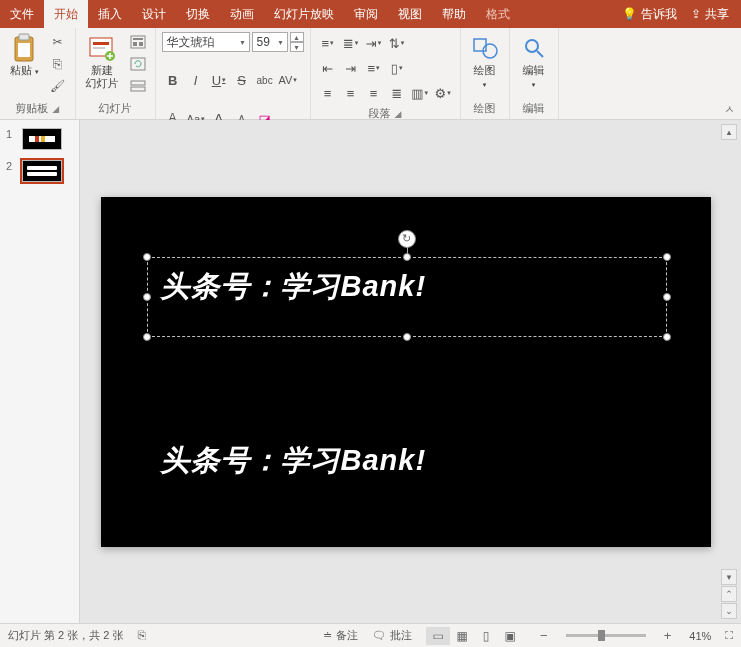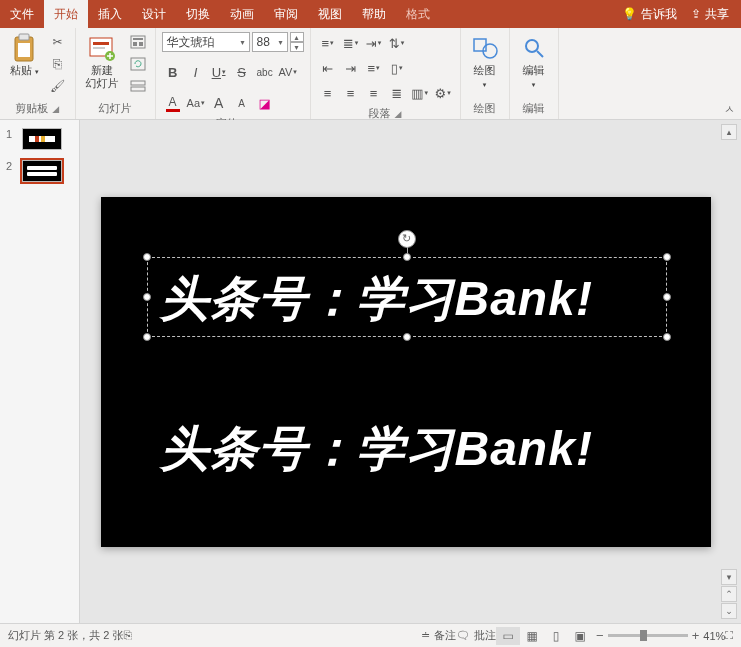--- a/index.html
+++ b/index.html
@@ -53,53 +53,54 @@
 .thumb .tbar { position: absolute; left: 6px; top: 7px; width: 26px; height: 6px; background: #fff; }
 .thumb .tbar::before, .thumb .tbar::after { content:""; position:absolute; top:0; width:4px; height:6px; }
 .thumb .tbar::before{left:6px;background:#c43e1c;} .thumb .tbar::after{left:12px;background:#e8b030;}
 
 .canvas-area { flex: 1; display: flex; align-items: center; justify-content: center; position: relative; }
 .scroll-up { position: absolute; right: 4px; top: 4px; width: 16px; height: 16px; background: #f0f0f0; border: 1px solid #ccc; display: flex; align-items: center; justify-content: center; font-size: 9px; color: #666; cursor: pointer; }
 .scroll-group { position: absolute; right: 4px; bottom: 4px; display: flex; flex-direction: column; gap: 1px; }
 .scroll-group div { width: 16px; height: 16px; background: #f0f0f0; border: 1px solid #ccc; display: flex; align-items: center; justify-content: center; font-size: 9px; color: #666; cursor: pointer; }
 
 .slide { width: 610px; height: 350px; background: #000; box-shadow: 0 2px 8px rgba(0,0,0,0.3); position: relative; margin-left: -10px; }
-.textblock { position: absolute; color: #fff; font-weight: 900; font-size: 48px; letter-spacing: 1px; white-space: nowrap; font-style: italic; }
+.textblock { position: absolute; color: #fff; font-weight: 900; font-size: 29px; letter-spacing: 1px; white-space: nowrap; font-style: italic; }
 .tb1 { top: 70px; left: 60px; }
 .tb2 { bottom: 66px; left: 60px; }
 .selection { position: absolute; border: 1px dashed #bfbfbf; top: 60px; left: 46px; width: 520px; height: 80px; }
 .handle { position: absolute; width: 8px; height: 8px; background: #fff; border: 1px solid #888; border-radius: 50%; }
 .handle.tl{top:-5px;left:-5px;} .handle.tm{top:-5px;left:50%;margin-left:-4px;} .handle.tr{top:-5px;right:-5px;}
 .handle.ml{top:50%;left:-5px;margin-top:-4px;} .handle.mr{top:50%;right:-5px;margin-top:-4px;}
 .handle.bl{bottom:-5px;left:-5px;} .handle.bm{bottom:-5px;left:50%;margin-left:-4px;} .handle.br{bottom:-5px;right:-5px;}
 .rotate { position: absolute; top: -28px; left: 50%; margin-left: -9px; width: 18px; height: 18px; border-radius: 50%; background: #fff; border: 1px solid #888; display: flex; align-items: center; justify-content: center; font-size: 11px; color: #666; cursor: pointer; }
 .rotate::after { content:""; position:absolute; bottom:-10px; left:50%; width:1px; height:10px; background:#aaa; }
 
 
-.statusbar { height: 24px; background: #f3f2f1; border-top: 1px solid #d4d4d4; display: flex; align-items: center; font-size: 11px; color: #555; padding: 0 8px; }
+.statusbar { height: 24px; background: #f3f2f1; border-top: 1px solid #d4d4d4; display: flex; align-items: center; font-size: 11px; color: #555; padding: 0 8px; gap: 14px; }
 .statusbar .spacer { flex: 1; }
 .status-btn { display: flex; align-items: center; gap: 4px; cursor: pointer; }
 .view-btns { display: flex; gap: 0; }
 .view-btn { width: 24px; height: 18px; display: flex; align-items: center; justify-content: center; cursor: pointer; color: #666; font-size: 12px; }
 .view-btn.active { background: #ddd; }
 .zoom-slider { width: 80px; height: 3px; background: #bbb; position: relative; }
 .zoom-slider .knob { position: absolute; top: -4px; left: 32px; width: 7px; height: 11px; background: #888; }
 .zoom-btn { cursor: pointer; padding: 0 4px; font-size: 13px; color: #666; }
 svg { display: block; }
 </style>
 </head>
 <body>
 
 <div class="titlebar">
   <div class="tab file">文件</div>
   <div class="tab active">开始</div>
   <div class="tab">插入</div>
   <div class="tab">设计</div>
   <div class="tab">切换</div>
   <div class="tab">动画</div>
+  <div class="tab">幻灯片放映</div>
   <div class="tab">审阅</div>
   <div class="tab">视图</div>
   <div class="tab">帮助</div>
   <div class="tab dim">格式</div>
   <div class="titlebar-right">
     <div class="item">
       <span>💡</span>
       <span>告诉我</span>
     </div>
     <div class="item">
@@ -178,28 +179,28 @@
             </svg>
           </div>
       </div>
     </div>
     <div class="group-label">
         <span>幻灯片</span>
       </div>
   </div>
 
   <div class="group">
-    <div class="group-body" style="flex-direction:column;gap:9px">
+    <div class="group-body" style="flex-direction:column;gap:17px">
       <div class="font-row">
         <div class="font-combo fontname">
             <span>华文琥珀</span>
             <span class="arrow">▾</span>
           </div>
         <div class="font-combo fontsize">
-            <span>88</span>
+            <span>59</span>
             <span class="arrow">▾</span>
           </div>
         <div style="display:flex;flex-direction:column">
             <div class="step-btn" style="height:10px">▴</div>
             <div class="step-btn" style="height:10px">▾</div>
           </div>
       </div>
       <div class="btn-row">
         <div class="fmt-btn bold">B</div>
         <div class="fmt-btn italic">I</div>

